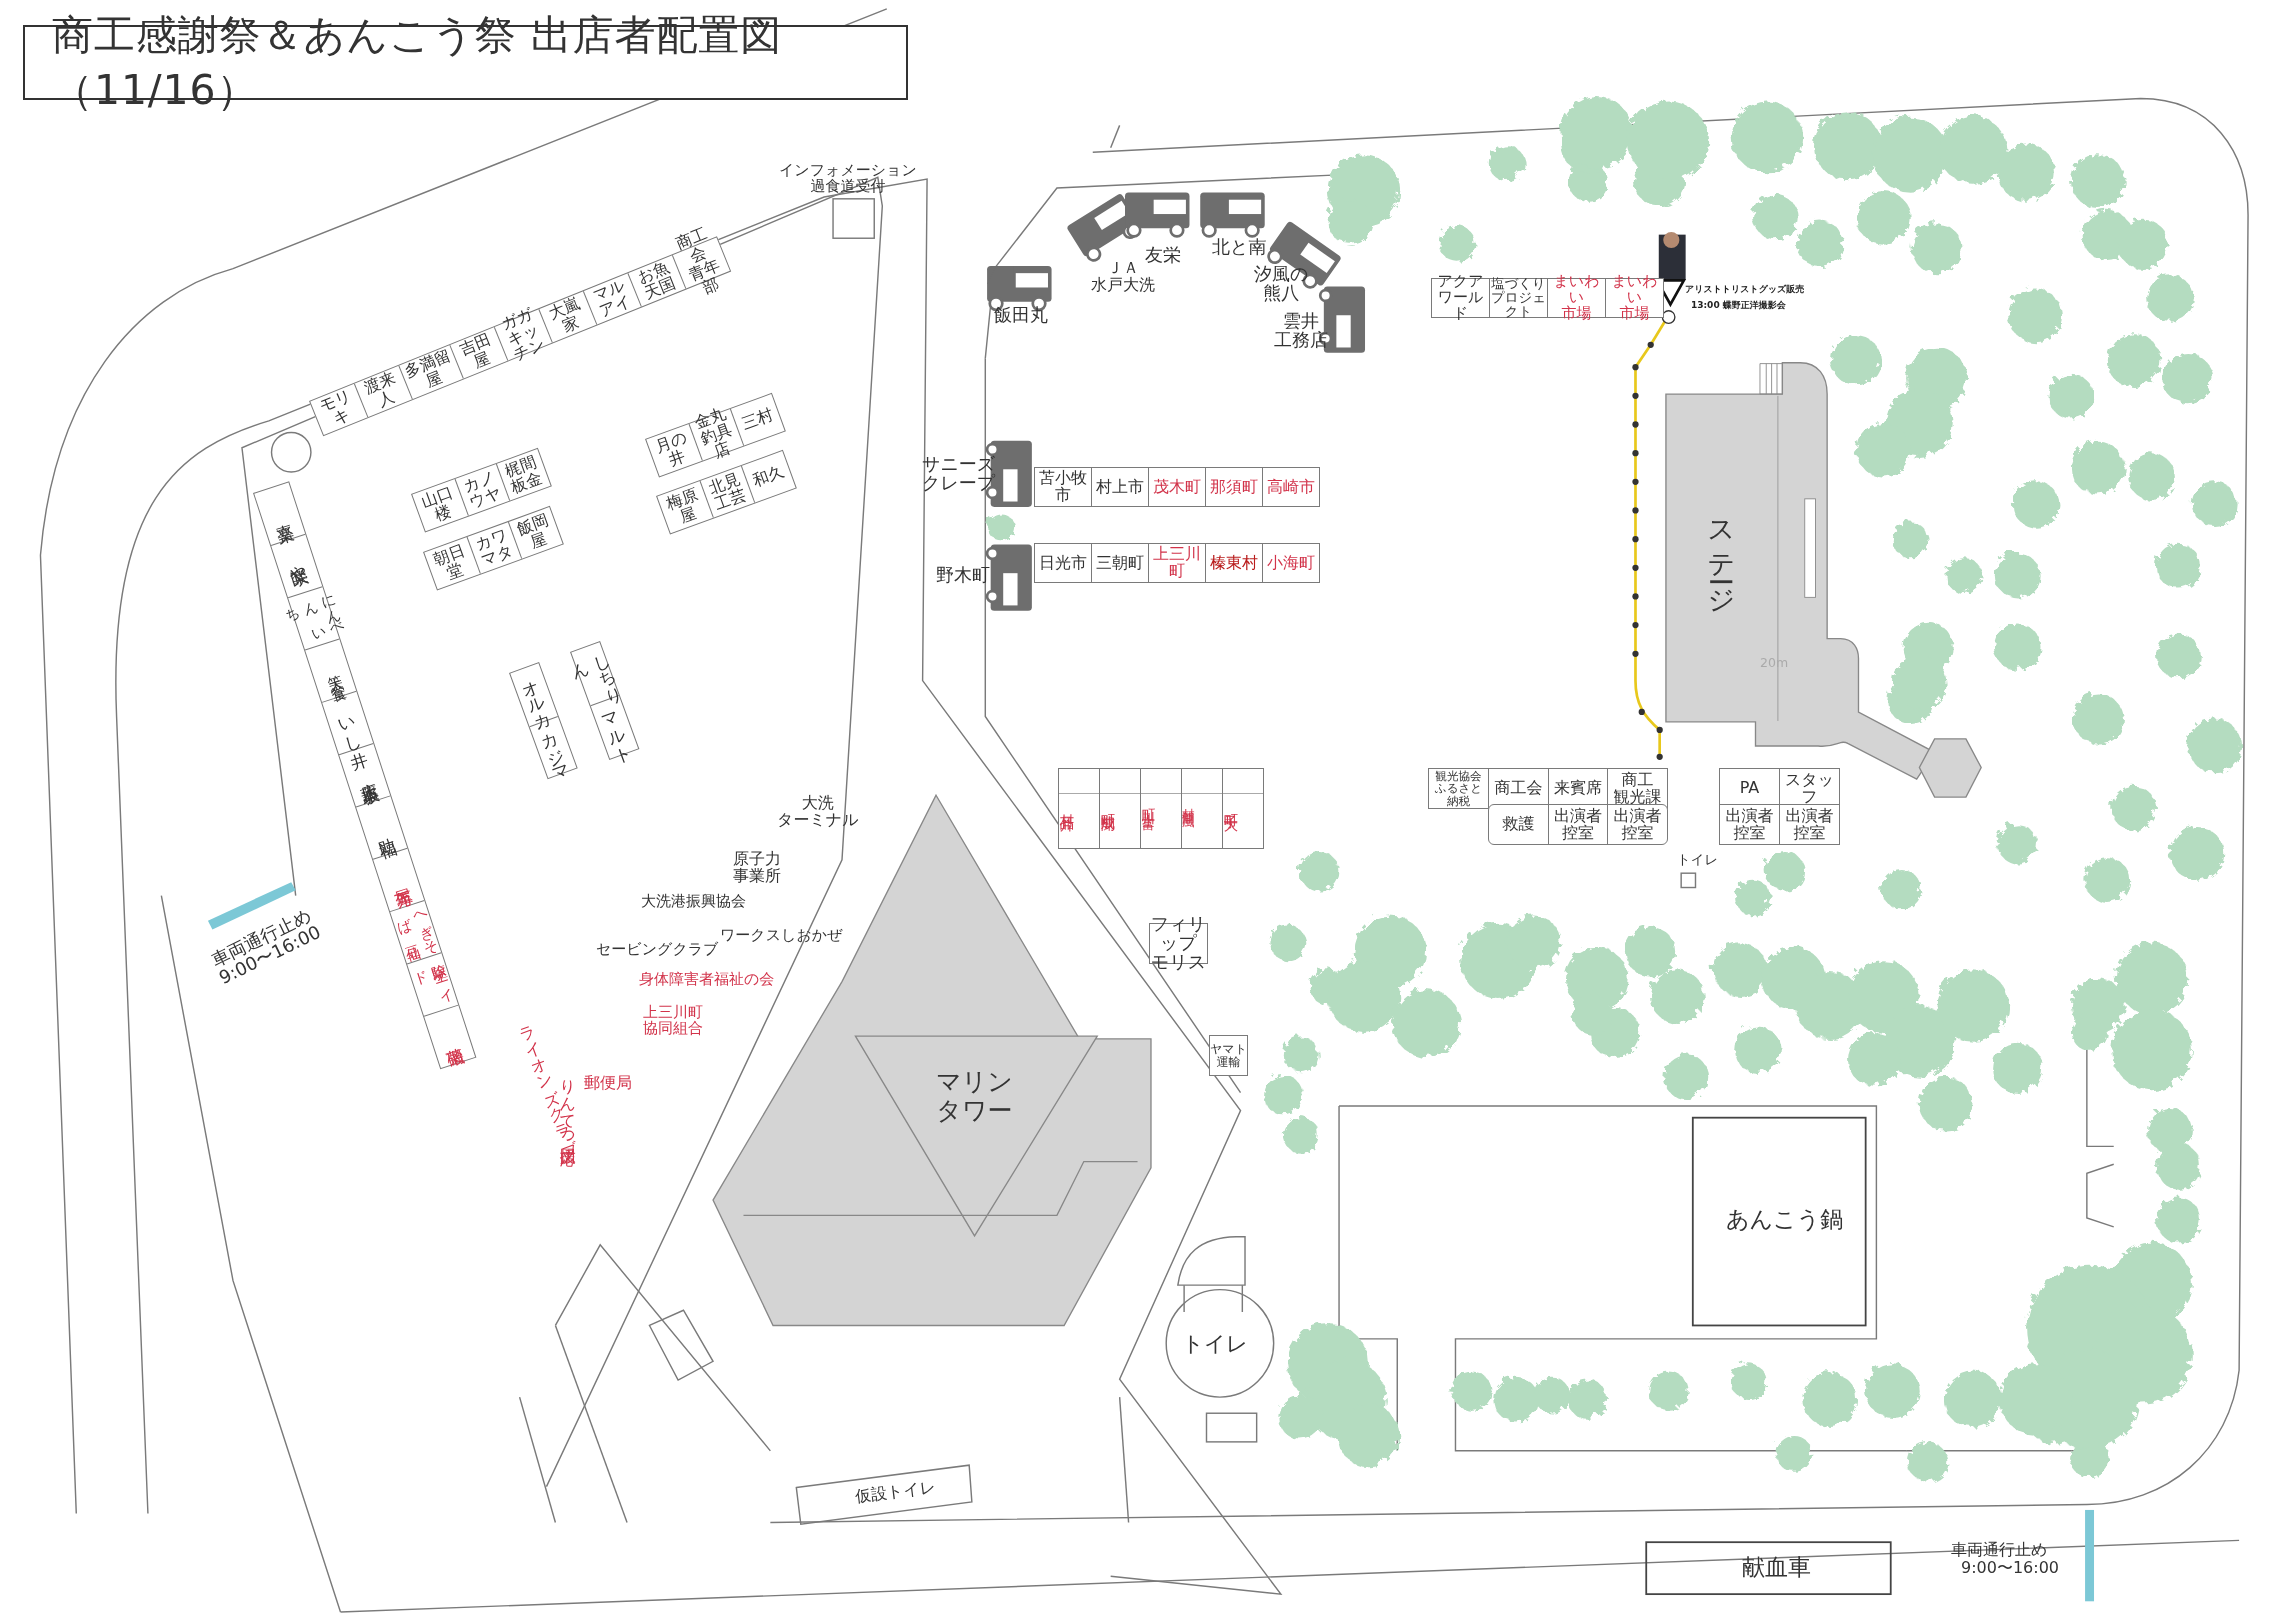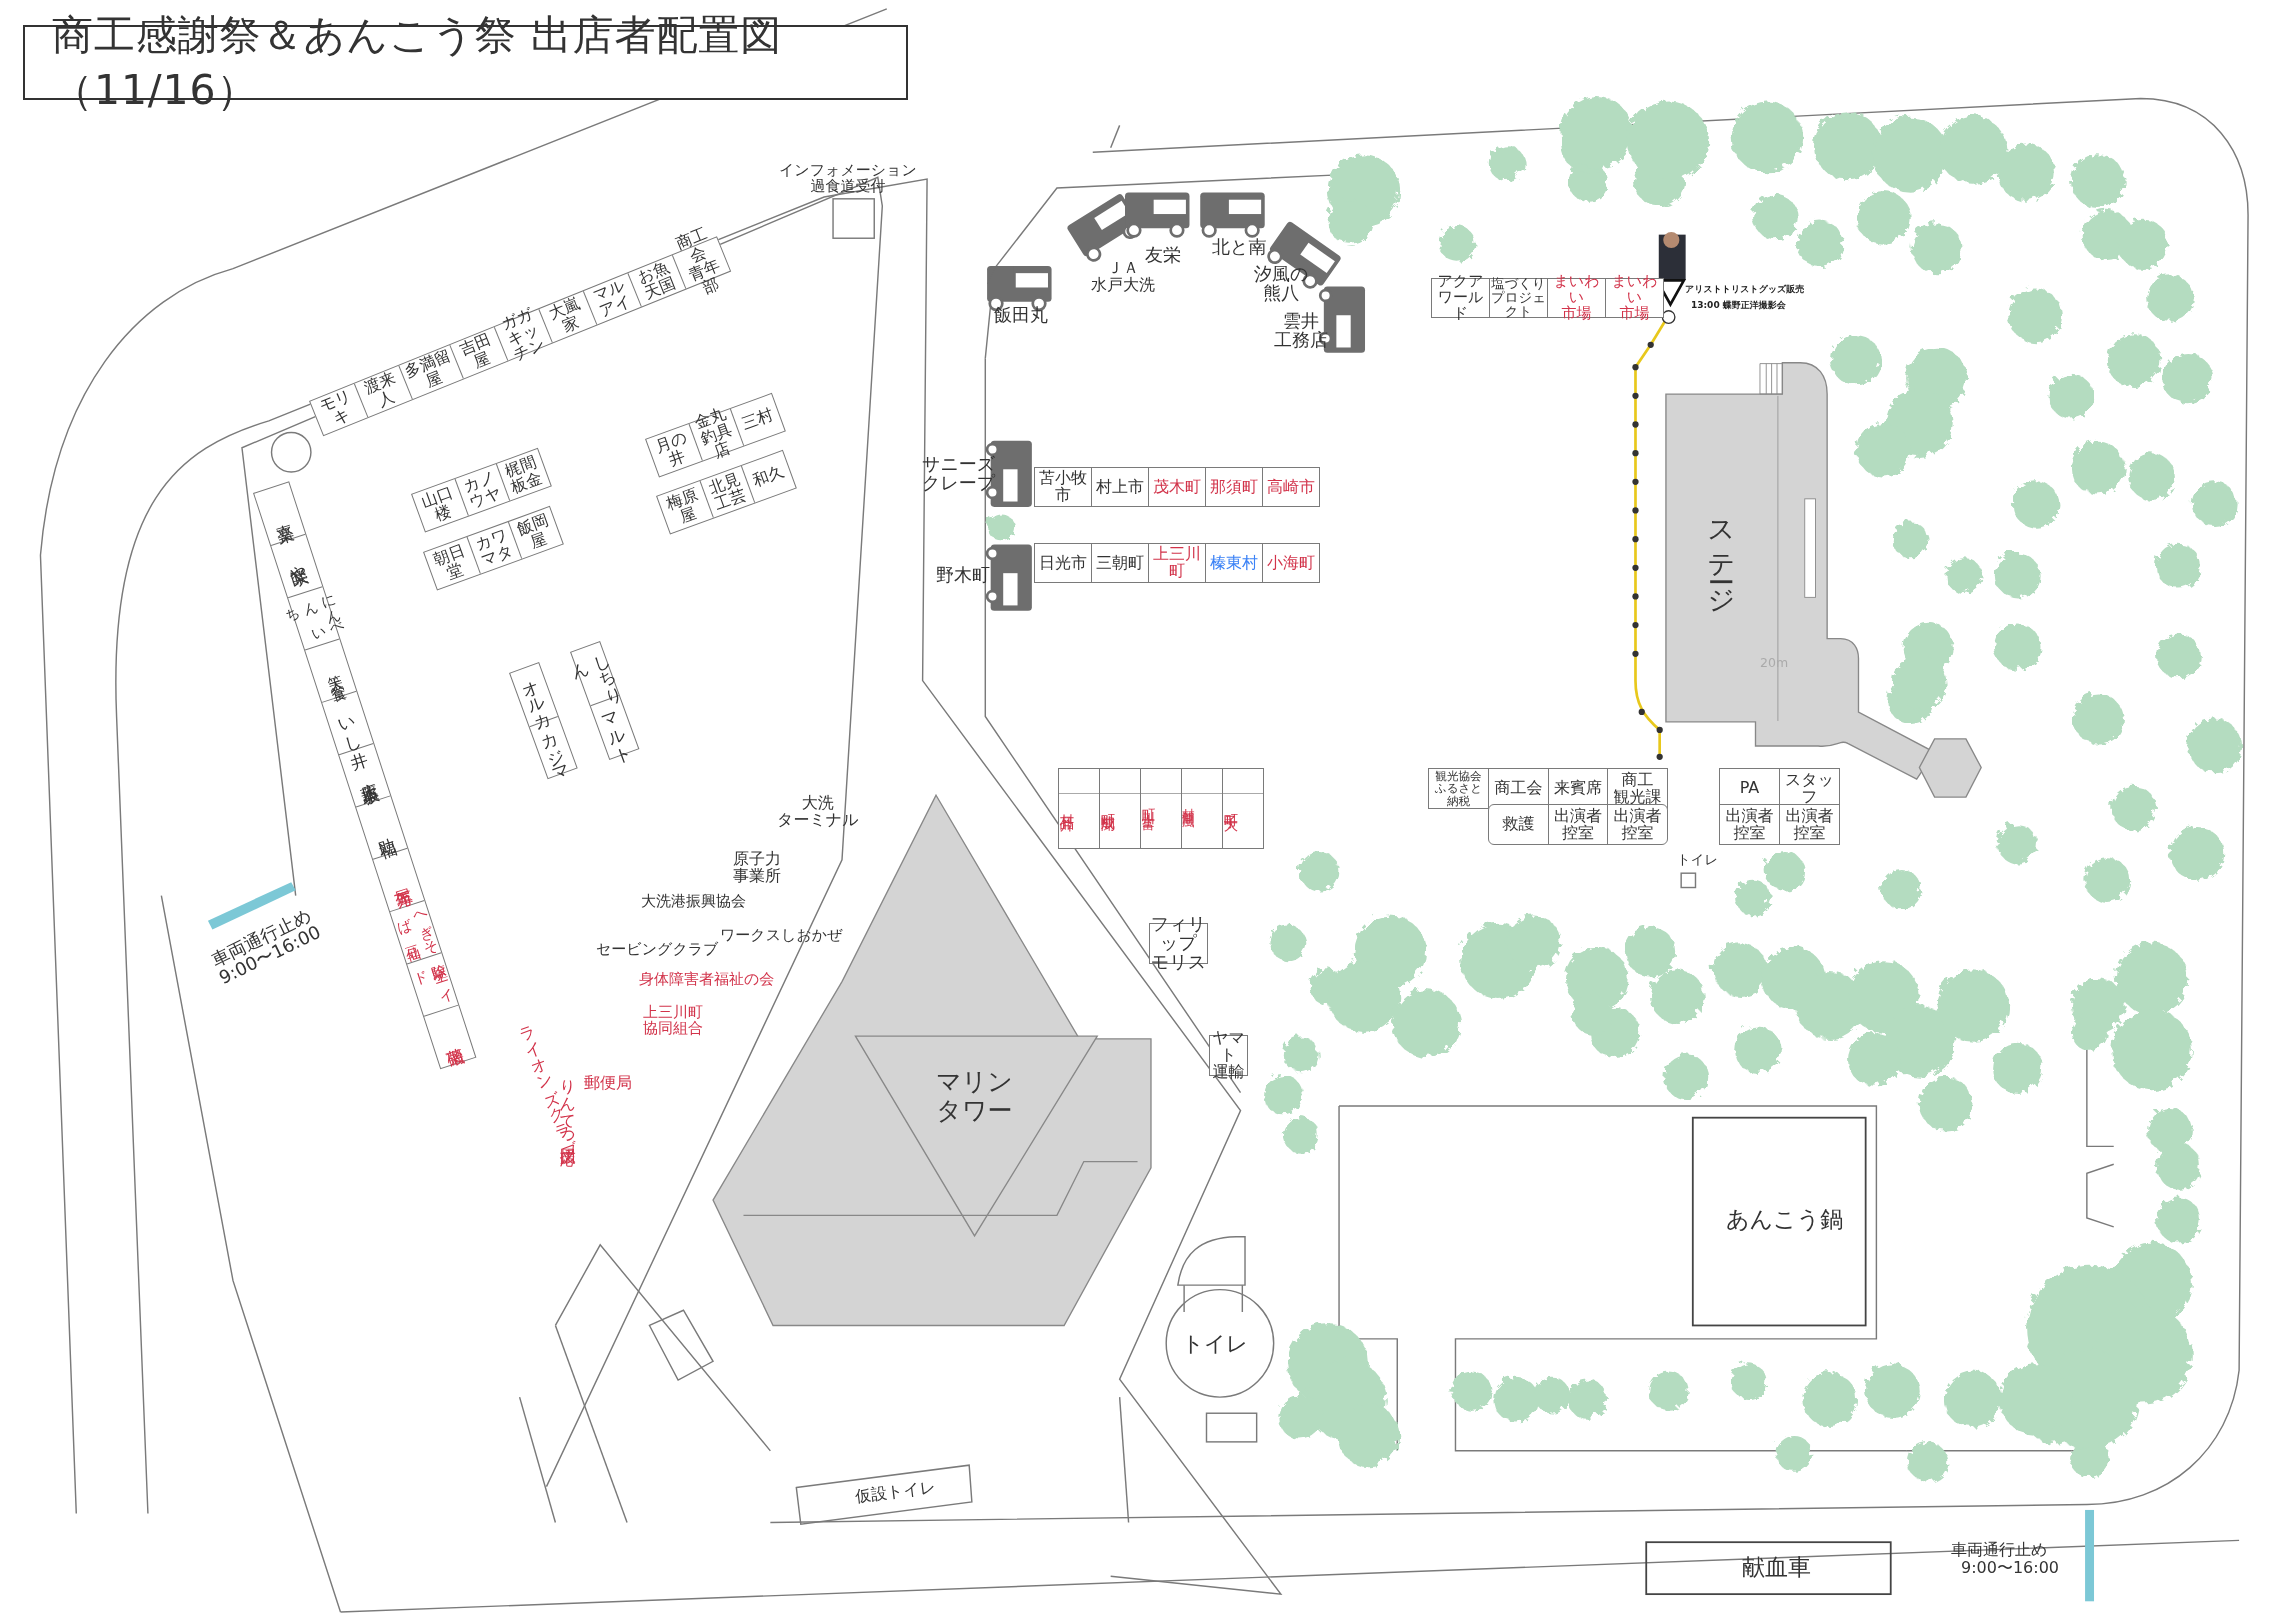--- a/index.html
+++ b/index.html
@@ -411,38 +411,38 @@
     <div style="width:56px;color:#d2334a">茂木町</div>
     <div style="width:56px;color:#d2334a">那須町</div>
     <div style="width:56px;color:#d2334a">高崎市</div>
   </div>
 </div>
 <div class="rot" style="left:1034px;top:543px;">
   <div class="rowbox" style="height:38px;">
     <div style="width:56px">日光市</div>
     <div style="width:56px">三朝町</div>
     <div style="width:56px;color:#d2334a">上三川町</div>
-    <div style="width:56px;color:#3b82f6">榛東村</div>
+    <div style="width:56px;color:#b91c1c">榛東村</div>
     <div style="width:56px;color:#d2334a">小海町</div>
   </div>
 </div>
 
 <div class="rot" style="left:1058px;top:768px;">
   <div class="rowbox" style="height:79px;">
     <div style="width:40px;align-items:flex-end;padding-bottom:5.4px;border-top:0;background:linear-gradient(#fff 24px,#aaa 24px,#aaa 25px,#fff 25px);color:#d2334a;writing-mode:vertical-rl;text-orientation:upright;font-size:14.3px;letter-spacing:-1.8px">片品村</div>
     <div style="width:40px;align-items:flex-end;padding-bottom:5.4px;background:linear-gradient(#fff 24px,#aaa 24px,#aaa 25px,#fff 25px);color:#d2334a;writing-mode:vertical-rl;text-orientation:upright;font-size:14.3px;letter-spacing:-1.8px">開成町</div>
     <div style="width:40px;align-items:flex-end;padding-bottom:5.4px;background:linear-gradient(#fff 24px,#aaa 24px,#aaa 25px,#fff 25px);color:#d2334a;writing-mode:vertical-rl;text-orientation:upright;font-size:13.4px;letter-spacing:-2.7px">富士川町</div>
     <div style="width:40px;align-items:flex-end;padding-bottom:5.4px;background:linear-gradient(#fff 24px,#aaa 24px,#aaa 25px,#fff 25px);color:#d2334a;writing-mode:vertical-rl;text-orientation:upright;font-size:12.5px;letter-spacing:-2.7px">風間浦村</div>
     <div style="width:40px;align-items:flex-end;padding-bottom:5.4px;background:linear-gradient(#fff 24px,#aaa 24px,#aaa 25px,#fff 25px);color:#d2334a;writing-mode:vertical-rl;text-orientation:upright;font-size:14.3px;letter-spacing:-1.8px">大子町</div>
   </div>
 </div>
 
 <div class="cell" style="left:1149px;top:923px;width:59px;height:41px;font-size:18px;overflow:visible;">フィリップ
 モリス</div>
-<div class="cell" style="left:1209px;top:1035px;width:39px;height:41px;font-size:16px;overflow:visible;">ヤマト
+<div class="cell" style="left:1209px;top:1035px;width:39px;height:41px;font-size:12px;overflow:visible;">ヤマト
 運輸</div>
 
 <div class="rot" style="left:1431px;top:278px;">
   <div class="rowbox" style="height:38px;">
     <div style="width:57px;font-size:15px">アクア
 ワールド</div>
     <div style="width:57px;font-size:13.4px">塩づくり
 プロジェクト</div>
     <div style="width:57px;font-size:15px;color:#d2334a">まいわい
 市場</div>

